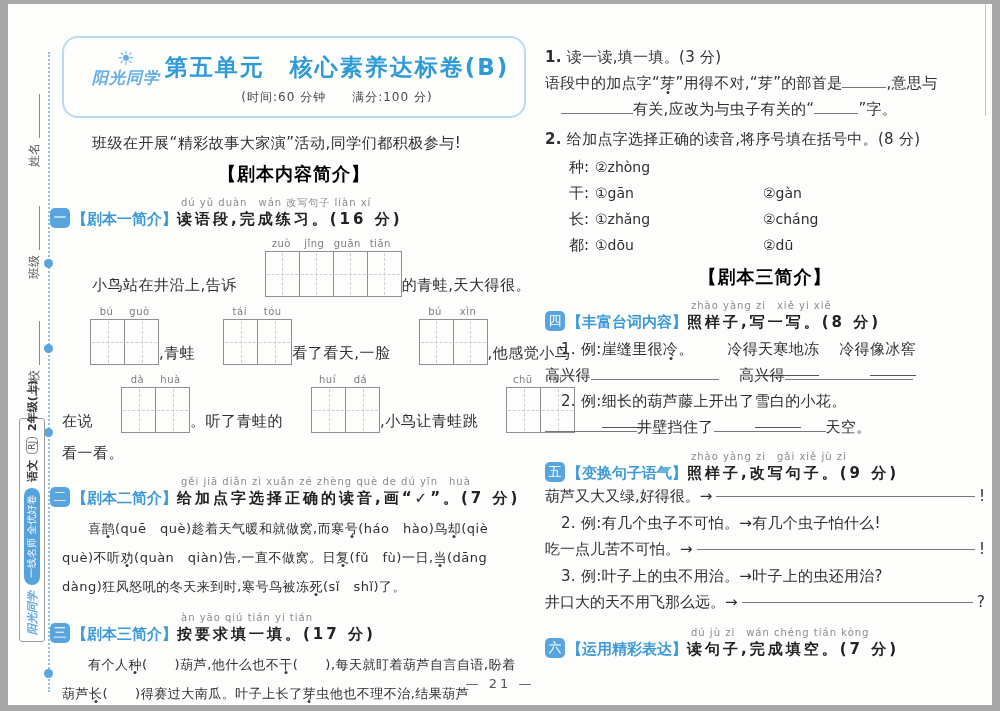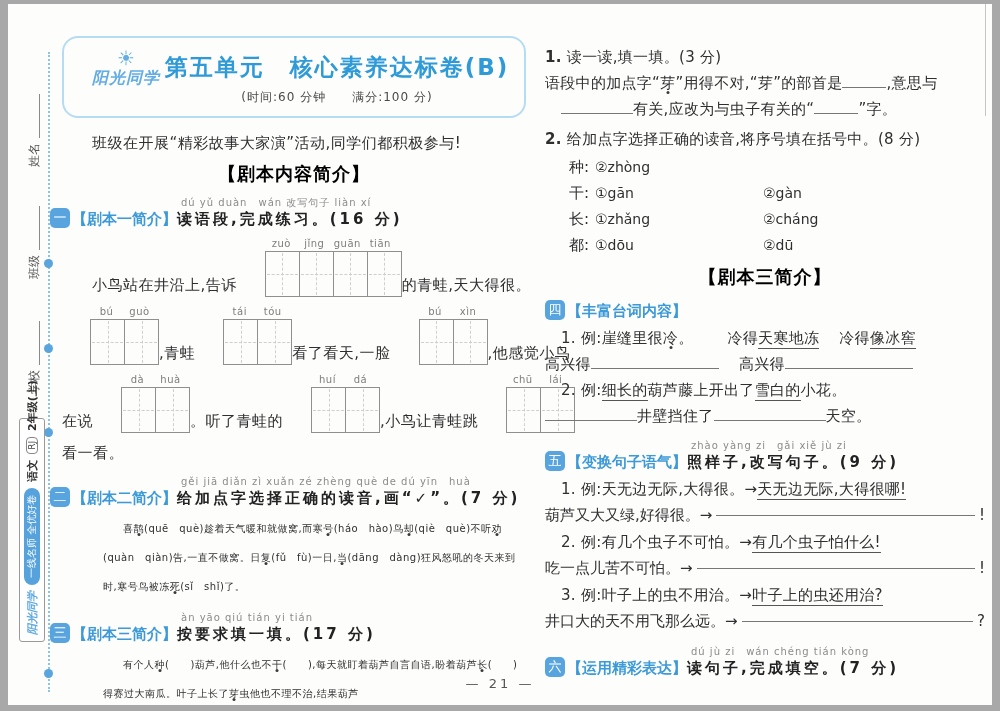--- a/index.html
+++ b/index.html
@@ -48,25 +48,25 @@
   .gwrap{display:inline-flex;flex-direction:column;margin-left:28px;}
   .prow{display:flex;height:14px;}
   .prow .gp{width:33px;text-align:center;font-size:10px;color:#7d7d7d;line-height:13px;}
   .boxes{display:flex;border:1px solid #8f8f8f;}
   .cell{width:33px;height:44px;position:relative;border-left:1px solid #8f8f8f;}
   .cell:first-child{border-left:none;}
   .cell::before{content:"";position:absolute;left:50%;top:1px;bottom:1px;border-left:1px dashed #cfcfcf;}
   .cell::after{content:"";position:absolute;top:50%;left:1px;right:1px;border-top:1px dashed #cfcfcf;}
   .indent{margin-left:30px;}
   
-  .para{margin-top:6px;font-size:10px;line-height:29px;text-indent:2em;letter-spacing:0.5px;margin-left:41px;}
+  .para{margin-top:6px;font-size:13px;line-height:29px;text-indent:2em;letter-spacing:0.5px;}
   .du{position:relative;}
   .du::after{content:"";position:absolute;left:50%;bottom:-2px;width:3px;height:3px;background:#3a3a3a;
              border-radius:50%;transform:translateX(-50%);}
-  .ul{border-bottom:1px solid #555;padding-bottom:1px;}
+  .ul{border-bottom:1px solid #555;padding-bottom:17px;}
   .bl{display:inline-block;border-bottom:1px solid #777;height:13px;vertical-align:baseline;}
   .w40{width:44px;}.w70{width:72px;}.w90{width:92px;}.w110{width:112px;}.w130{width:128px;}
   .pagenum{position:absolute;left:50%;bottom:14px;transform:translateX(-50%);font-size:13px;color:#555;letter-spacing:3px;}
   
   .qline{font-size:15px;line-height:26px;letter-spacing:0.3px;}
   .qline.ind{}
   .qline.ind2{margin-left:16px;}
   .qno{font-weight:bold;font-family:"DejaVu Sans",sans-serif;}
   .opt-row{display:flex;margin:4px 0 0 24px;font-size:14px;line-height:22px;}
   .opt-ch{width:26px;font-size:15px;}
@@ -290,20 +290,24 @@
       <span class="opt-ch">都:</span>
       <span class="opt-1">①dōu</span>
       <span class="opt-2">②dū</span>
     </div>
 
     <div class="cheading">【剧本三简介】</div>
 
     <div class="sec-head">
       <span class="badge">四</span>
       <span class="tag">【丰富台词内容】</span>
+      <span class="ht">
+            <span class="pin">zhào yàng zi　xiě yi xiě</span>
+        <span class="tt">照样子,写一写。(8 分)</span>
+          </span>
     </div>
     <div class="qline ind2 mt4">
       <span class="t">1. 例:崖缝里很</span><span class="du">冷</span><span class="t">。</span><span class="gap34"></span><span class="t">冷得</span><span class="ul">天寒地冻</span><span class="gap20"></span><span class="t">冷得</span><span class="ul">像冰窖</span>
     </div>
     <div class="qline ind">
       <span class="t">高兴得</span><span class="bl w130"></span><span class="gap20"></span><span class="t">高兴得</span><span class="bl w130"></span>
     </div>
     <div class="qline ind2">
       <span class="t">2. 例:</span><span class="ul">细长的</span><span class="t">葫芦藤上开出了</span><span class="ul">雪白的</span><span class="t">小花。</span>
     </div>
@@ -311,23 +315,20 @@
       <span class="bl w90"></span><span class="t">井壁挡住了</span><span class="bl w110"></span><span class="t">天空。</span>
     </div>
 
     <div class="sec-head">
       <span class="badge">五</span>
       <span class="tag">【变换句子语气】</span>
       <span class="ht">
             <span class="pin">zhào yàng zi　gǎi xiě jù zi</span>
         <span class="tt">照样子,改写句子。(9 分)</span>
           </span>
-    </div>
-    <div class="qline ind2 mt4">
-      <span class="t">1. 例:天无边无际,大得很。→</span><span class="ul">天无边无际,大得很哪!</span>
     </div>
     <div class="flexline ind">
       <span class="t">葫芦又大又绿,好得很。→</span>
           <span class="bl grow"></span>
           <span class="t">!</span>
     </div>
     <div class="qline ind2">
       <span class="t">2. 例:有几个虫子不可怕。→</span><span class="ul">有几个虫子怕什么!</span>
     </div>
     <div class="flexline ind">

